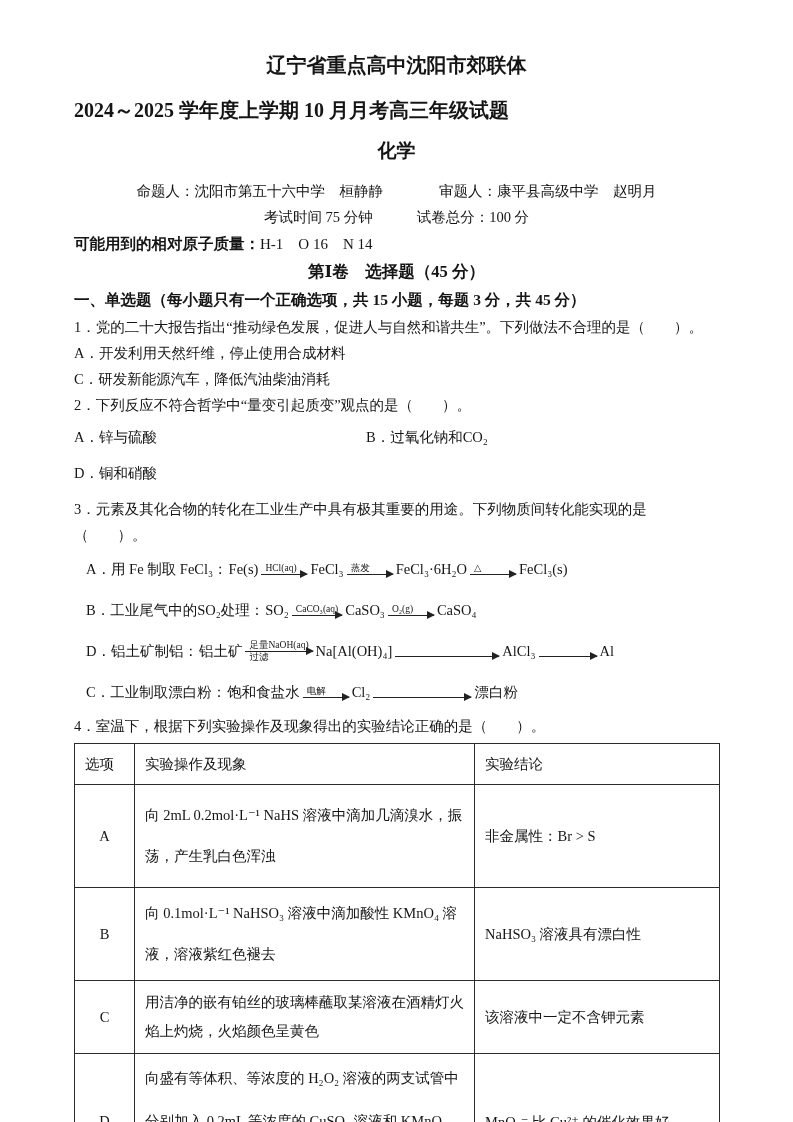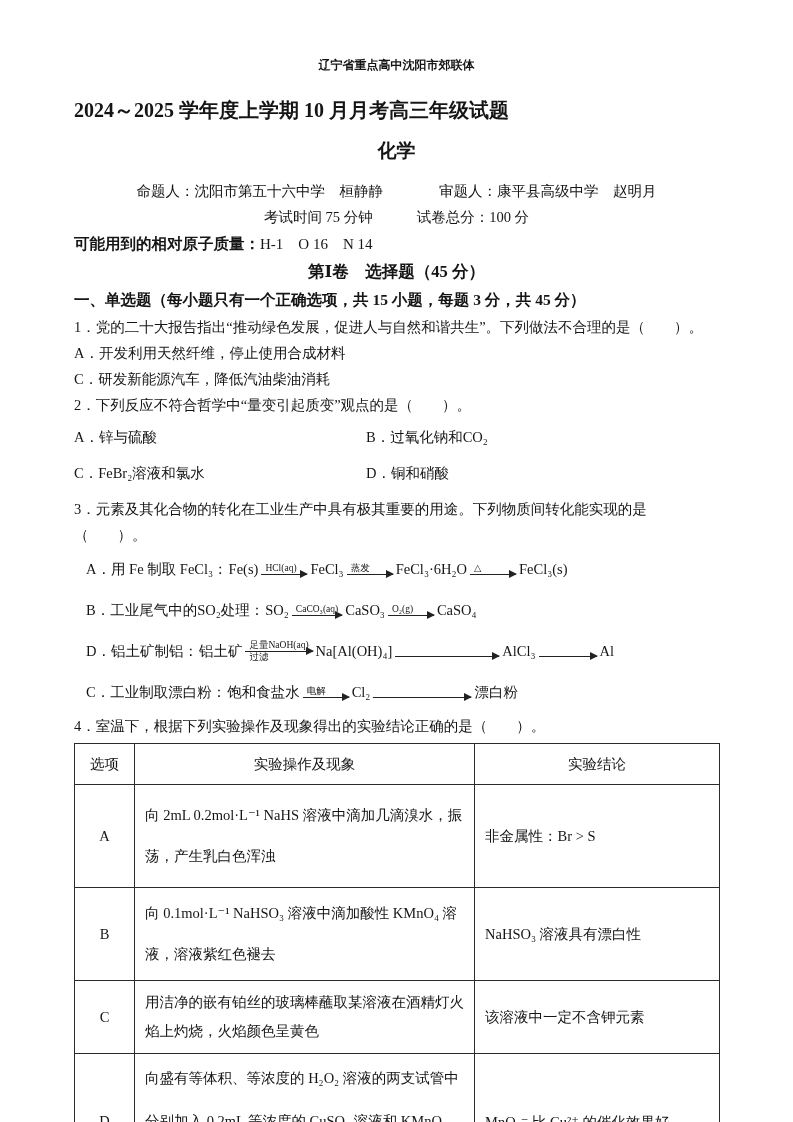--- a/index.html
+++ b/index.html
@@ -4,21 +4,21 @@
 <style>
   html,body{margin:0;padding:0;background:#ffffff;}
   .page{
     width:793px;height:1122px;box-sizing:border-box;
     padding:52px 74px 0 74px;background:#ffffff;color:#151515;
     font-family:"Liberation Serif","DejaVu Serif",serif;
     font-size:14.5px;position:relative;overflow:hidden;
   }
   .b{font-weight:bold;}
   .center{text-align:center;}
-  .t1{text-align:center;font-weight:bold;font-size:12px;line-height:26px;margin-bottom:19px;}
+  .t1{text-align:center;font-weight:bold;font-size:20px;line-height:26px;margin-bottom:19px;}
   .t2{text-align:left;font-weight:bold;font-size:20px;line-height:26px;margin-bottom:15px;}
   .t3{text-align:center;font-weight:bold;font-size:19px;line-height:25px;margin-bottom:15px;}
   .meta{ text-align:center;font-size:14.5px;line-height:26px;}
   .meta .gap{display:inline-block;width:56px;}
   .meta2 .gap{display:inline-block;width:44px;}
   .atomic{line-height:27px;font-size:15px;}
   .atomic .lbl{font-weight:bold;font-size:15.5px;}
   .sec{font-size:16.5px;line-height:28px;}
   .sub{font-size:15.5px;line-height:28px;}
   .line{line-height:26px;}
@@ -33,21 +33,21 @@
   .chain{display:inline-flex;align-items:center;flex-wrap:nowrap;}
   .chain .species{white-space:nowrap;padding:0 1px;}
   .rxn-arrow{display:inline-flex;flex-direction:column;align-items:flex-start;margin:0 2px;}
   .arr-top,.arr-bot{font-size:9.5px;line-height:11px;padding:0 4px;white-space:nowrap;font-family:"Liberation Serif","DejaVu Serif",serif;}
   .arr-shaft{display:block;align-self:stretch;min-width:46px;height:0;border-bottom:1.2px solid #222;position:relative;}
   .arr-shaft::after{content:"";position:absolute;right:-1px;top:-4px;width:0;height:0;
     border-left:8px solid #222;border-top:4px solid transparent;border-bottom:4px solid transparent;}
   
   table.q4{border-collapse:collapse;margin-top:4px;width:645px;table-layout:fixed;}
   table.q4 th,table.q4 td{border:1.3px solid #2b2b2b;padding:3px 10px;vertical-align:middle;font-weight:normal;}
-  table.q4 th{height:34px;text-align:center;}
+  table.q4 th{height:34px;text-align:left;}
   table.q4 .col-opt{width:60px;}
   table.q4 .col-op{width:340px;}
   table.q4 .col-con{width:245px;}
   td.optcell{text-align:center;}
   td.opcell{line-height:41px;}
   td.concell{line-height:24px;}
   tr.rA td{height:96px;}
   tr.rB td{height:86px;}
   tr.rC td.opcell{line-height:29px;}
   tr.rC td{height:66px;}
@@ -84,21 +84,20 @@
   <div class="optrow">
     <span class="c1">C．研发新能源汽车，降低汽油柴油消耗</span>
   </div>
 
   <div class="line">2．下列反应不符合哲学中“量变引起质变”观点的是（　　）。</div>
   <div class="optrow optrow2 q2row">
     <span class="c1">A．锌与硫酸</span>
     <span>B．过氧化钠和CO₂</span>
   </div>
   <div class="optrow optrow2 q2row2">
-    <span class="c1">C．FeBr₂溶液和氯水</span>
     <span>D．铜和硝酸</span>
   </div>
 
   <div class="line" style="margin-top:8px;">3．元素及其化合物的转化在工业生产中具有极其重要的用途。下列物质间转化能实现的是（　　）。</div>
   <div class="chainline">
     <span class="prefix">A．用 Fe 制取 FeCl₃：</span>
     <span class="chain">
         <span class="species">Fe(s)</span>
         <span class="rxn-arrow">
           <span class="arr-top">HCl(aq)</span>

